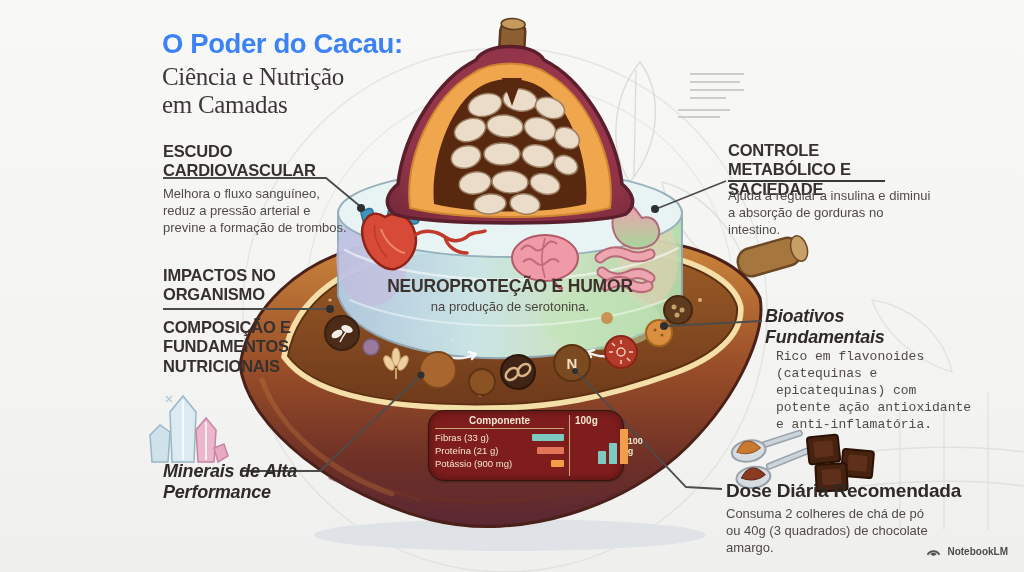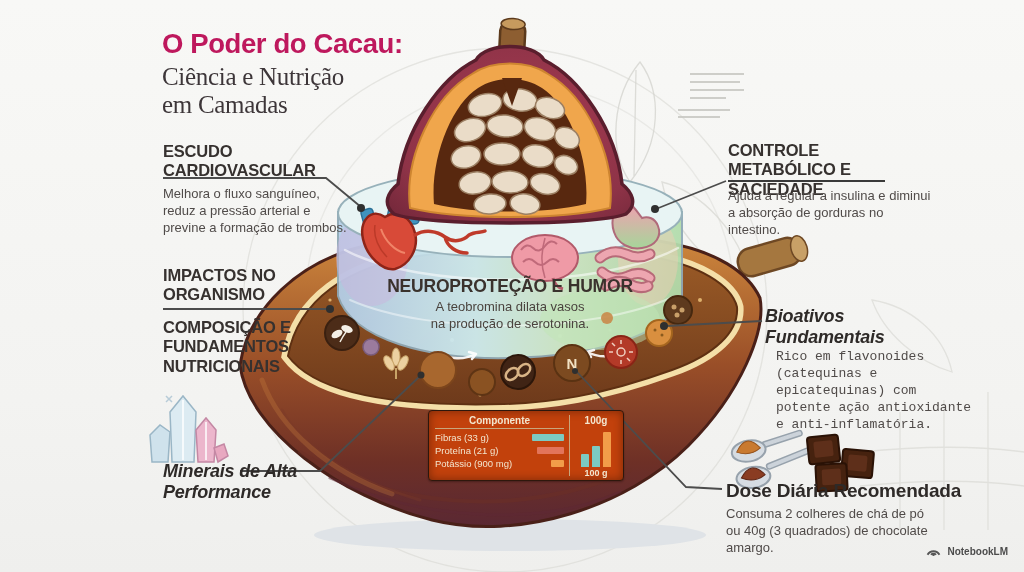--- a/index.html
+++ b/index.html
@@ -5,47 +5,47 @@
   html,body{margin:0;padding:0;}
   body{
     width:1024px;height:572px;overflow:hidden;position:relative;
     background:linear-gradient(180deg,#f8f8f6 0%,#f3f3f1 70%,#efefed 100%);
     font-family:"Liberation Sans", sans-serif;
   }
   .stage{position:absolute;inset:0;width:1024px;height:572px;}
   svg.illustration{position:absolute;left:0;top:0;z-index:1;}
   .overlay{position:absolute;z-index:2;}
 
-  .title-h{font-weight:bold;font-size:27.5px;line-height:1.05;color:#be185d;letter-spacing:-0.4px;}
+  .title-h{font-weight:bold;font-size:27.5px;line-height:1.05;color:#3b82f6;letter-spacing:-0.4px;}
   .title-sub{font-weight:400;font-size:25px;line-height:1.14;color:#3d3639;letter-spacing:-0.3px;}
 
   .h-upper{font-weight:bold;font-size:16.5px;line-height:1.18;color:#36312f;letter-spacing:-0.2px;}
   .h-mixed{font-weight:bold;font-size:18px;line-height:1.15;color:#2e2a28;letter-spacing:-0.2px;font-style:italic;}
   .h-dose{font-weight:bold;font-size:19px;line-height:1.1;color:#2e2a28;letter-spacing:-0.2px;}
   .body-text{font-size:13px;line-height:1.3;color:#504b49;}
   .center-text{text-align:center;}
   .neuro-h{font-weight:bold;font-size:17.5px;color:#3a322d;letter-spacing:-0.2px;}
   .neuro-b{font-size:13px;line-height:1.28;color:#4a433e;}
   .neuro-b span{display:block;}
 
   
   .nut-table{
     position:absolute;left:428px;top:410px;width:196px;height:71px;z-index:2;
-    background:#c2410c;border:1px solid #2e170c;border-radius:4px;
+    background:#7f1d1d;border:1px solid #2e170c;border-radius:16px;
     box-shadow:inset 0 0 10px rgba(0,0,0,.38), 0 1px 2px rgba(0,0,0,.3);
     display:flex;padding:4px 6px;box-sizing:border-box;
     color:#f3e6cf;font-size:9.5px;
   }
   .nt-left{flex:1;display:flex;flex-direction:column;}
   .nt-header{font-weight:bold;font-size:10px;text-align:center;border-bottom:1px solid #c8a67c;padding-bottom:2px;margin-bottom:2px;}
   .nt-row{display:flex;align-items:center;gap:4px;height:13px;}
   .nt-label{flex:1;text-align:left;white-space:nowrap;}
   .nt-bar{height:7px;border-radius:1px;flex-shrink:0;display:inline-block;}
   .nt-divider{width:1px;background:#c8a67c;margin:0 5px;}
-  .nt-right{width:42px;display:flex;flex-direction:column;align-items:center;}
+  .nt-right{width:42px;display:flex;flex-direction:row;align-items:center;}
   .mini-bars{display:flex;align-items:flex-end;gap:3px;flex:1;padding-top:2px;}
   .mini-bar{width:8px;display:inline-block;border-radius:1px 1px 0 0;}
   .nt-caption{font-size:9px;font-weight:bold;margin-top:1px;}
 
   .brand{position:absolute;right:16px;top:544px;z-index:2;display:flex;align-items:flex-end;gap:5px;
          font-size:10px;font-weight:600;color:#4c4c4c;}
 </style>
 </head>
 <body>
 
@@ -333,21 +333,20 @@
 
 <div class="overlay h-upper" style="left:163px;top:318px;width:150px;">COMPOSIÇÃO E FUNDAMENTOS NUTRICIONAIS</div>
 
 <div class="overlay h-mixed" style="left:163px;top:461px;width:170px;">Minerais de Alta Performance</div>
 
 <div class="overlay h-upper" style="left:728px;top:141px;width:190px;">CONTROLE METABÓLICO E SACIEDADE</div>
 <div class="overlay body-text" style="left:728px;top:188px;width:205px;">Ajuda a regular a insulina e diminui a absorção de gorduras no intestino.</div>
 
 <div class="overlay neuro-h center-text" style="left:365px;top:276px;width:290px;">NEUROPROTEÇÃO E HUMOR</div>
 <div class="overlay neuro-b center-text" style="left:355px;top:299px;width:310px;">
-  <span>A teobromina dilata vasos</span>
   <span>na produção de serotonina.</span>
 </div>
 
 <div class="overlay h-mixed" style="left:765px;top:306px;width:135px;">Bioativos Fundamentais</div>
 <div class="overlay body-text" style="left:776px;top:349px;width:200px;font-family:Liberation Mono, monospace;">Rico em flavonoides (catequinas e epicatequinas) com potente ação antioxidante e anti-inflamatória.</div>
 
 <div class="overlay h-dose" style="left:726px;top:481px;width:250px;">Dose Diária Recomendada</div>
 <div class="overlay body-text" style="left:726px;top:506px;width:212px;">Consuma 2 colheres de chá de pó ou 40g (3 quadrados) de chocolate amargo.</div>
 
 <div class="nut-table">

